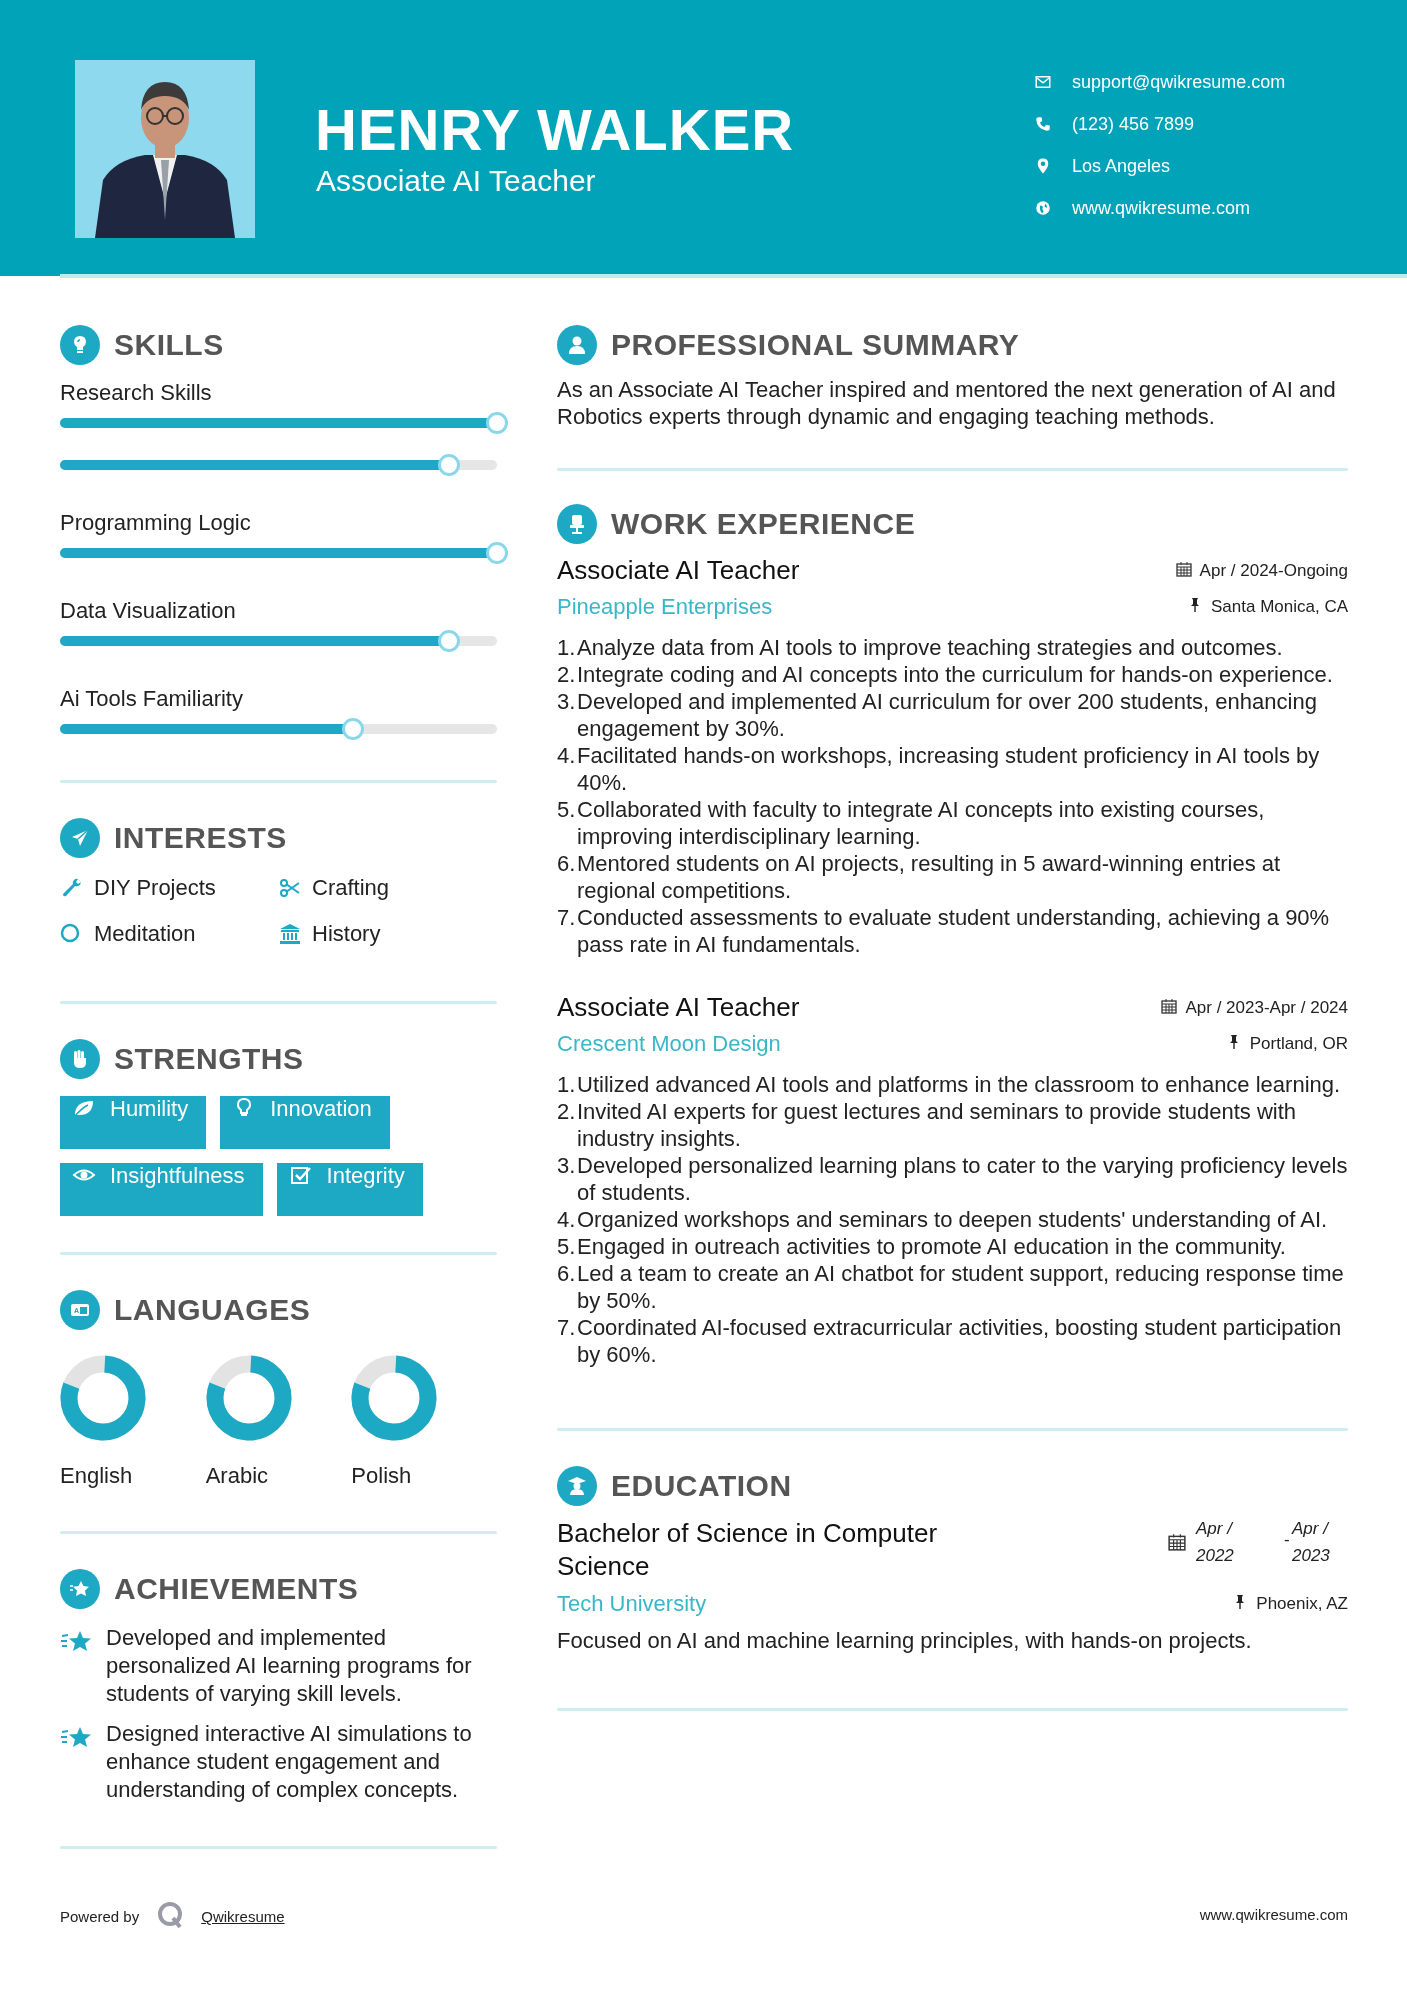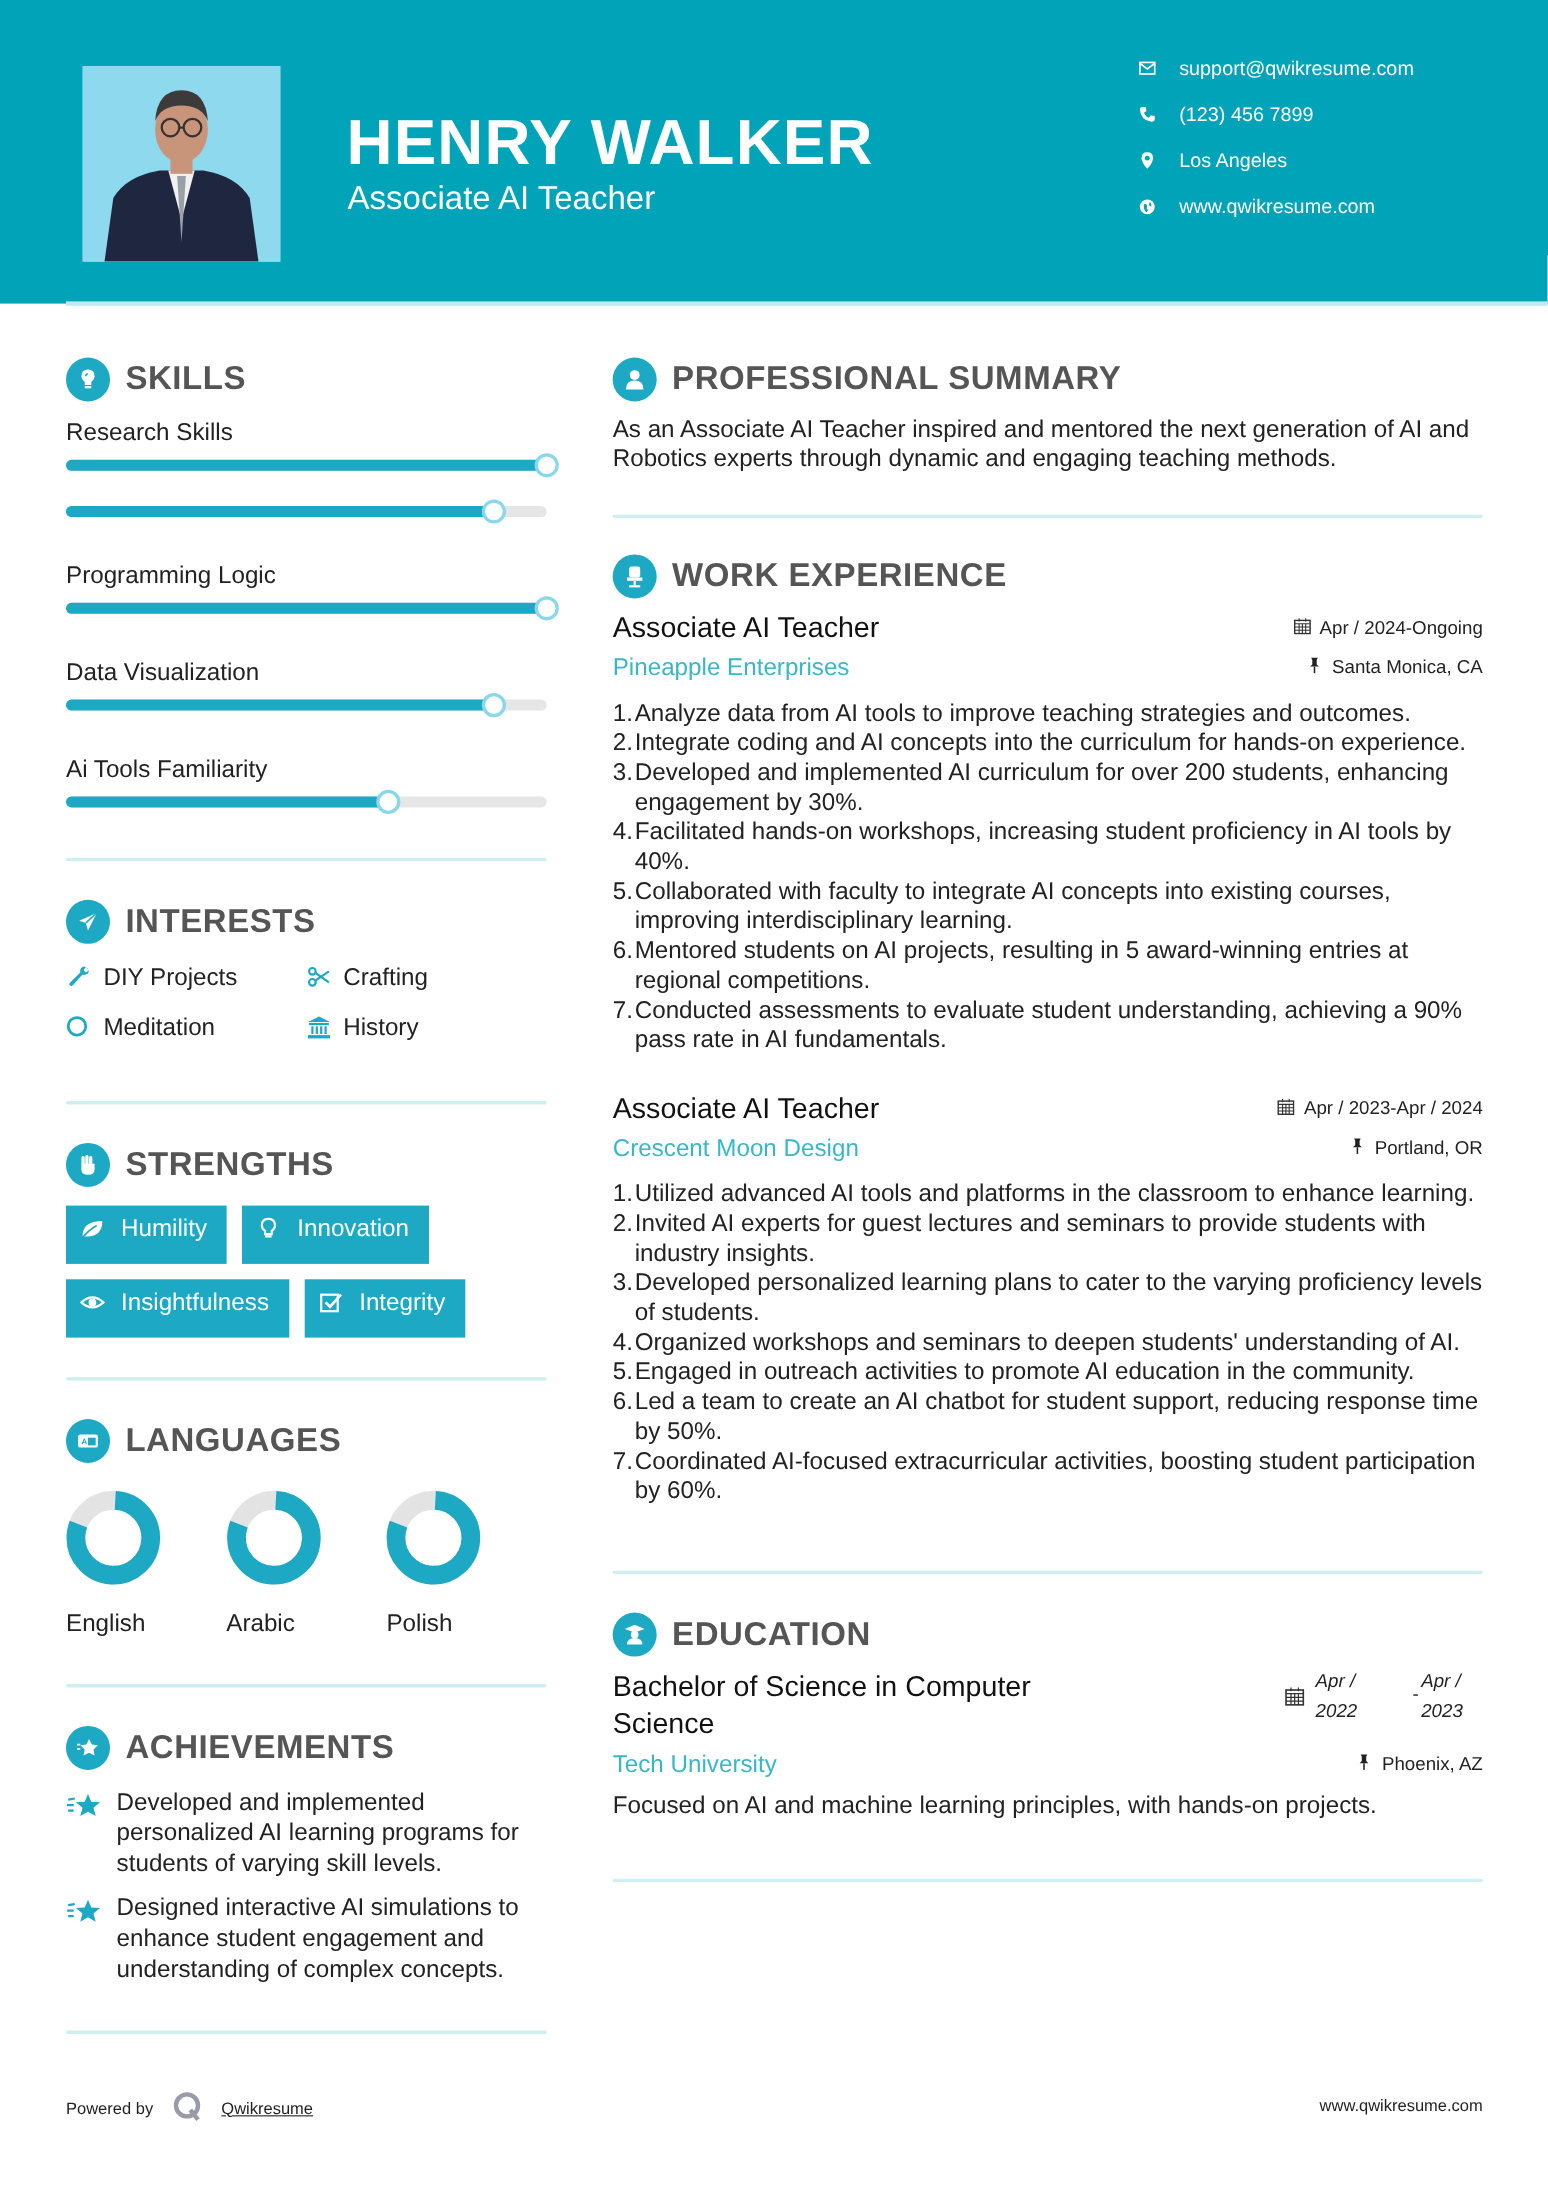--- a/index.html
+++ b/index.html
@@ -5,21 +5,21 @@
   * { box-sizing: border-box; margin: 0; padding: 0; }
   html, body { width: 1407px; height: 1990px; background: #ffffff; overflow: hidden; }
   body { font-family: "Liberation Sans", "DejaVu Sans", sans-serif; color: #222; position: relative; }
 
   
   .header { position: absolute; left: 0; top: 0; width: 1407px; height: 276px; background: #01A3B8; }
   .header-line { position: absolute; left: 60px; right: 0; top: 274px; height: 4px; background: #bfeaf0; }
   .photo { position: absolute; left: 75px; top: 60px; width: 180px; height: 178px; background: #8fd9ef; overflow: hidden; }
   .name { position: absolute; left: 315px; top: 96px; font-size: 58px; font-weight: bold; color: #fff; letter-spacing: 1px; }
   .job-title { position: absolute; left: 316px; top: 164px; font-size: 30px; color: #fff; }
-  .contacts { position: absolute; left: 1034px; top: 41px; }
+  .contacts { position: absolute; left: 1034px; top: 61px; }
   .contact { display: flex; align-items: center; height: 42px; color: #fff; font-size: 18px; }
   .contact .ic { width: 38px; display: inline-flex; align-items: center; }
   .contact svg { width: 18px; height: 18px; }
 
   
   .left { position: absolute; left: 60px; top: 320px; width: 437px; }
   .right { position: absolute; left: 557px; top: 320px; width: 791px; }
 
   .sec-head { display: flex; align-items: center; height: 50px; }
   .sec-icon { width: 40px; height: 40px; border-radius: 50%; background: #1DA8C4; display: inline-flex; align-items: center; justify-content: center; margin-right: 14px; flex: none; }
@@ -36,21 +36,21 @@
   .skill-knob { position: absolute; top: -6px; width: 22px; height: 22px; border-radius: 50%; border: 3px solid #8ad7ea; background: #ffffff; margin-left: -11px; }
 
   
   .interests { display: grid; grid-template-columns: 218px 218px; row-gap: 12px; margin-top: 8px; }
   .interest { display: flex; align-items: center; font-size: 22px; height: 34px; }
   .interest .ic { width: 34px; display: inline-flex; align-items: center; }
   .interest svg { width: 24px; height: 24px; }
 
   
   .strengths { display: flex; flex-wrap: wrap; gap: 14px 14px; margin-top: 12px; width: 437px; }
-  .tag { display: inline-flex; align-items: center; background: #1DA8C4; color: #fff; font-size: 22px; height: 53px; padding: 0 18px 12px 12px; }
+  .tag { display: inline-flex; align-items: flex-start; background: #1DA8C4; color: #fff; font-size: 22px; height: 53px; padding: 0 18px 12px 12px; }
   .tag svg { width: 24px; height: 24px; margin-right: 14px; }
 
   
   .langs { display: flex; margin-top: 20px; }
   .lang { width: 146px; display: flex; flex-direction: column; align-items: flex-start; }
   .lang svg { width: 86px; height: 86px; }
   .lang-name { font-size: 22px; margin-top: 22px; }
 
   
   .ach { display: flex; margin-top: 10px; }

